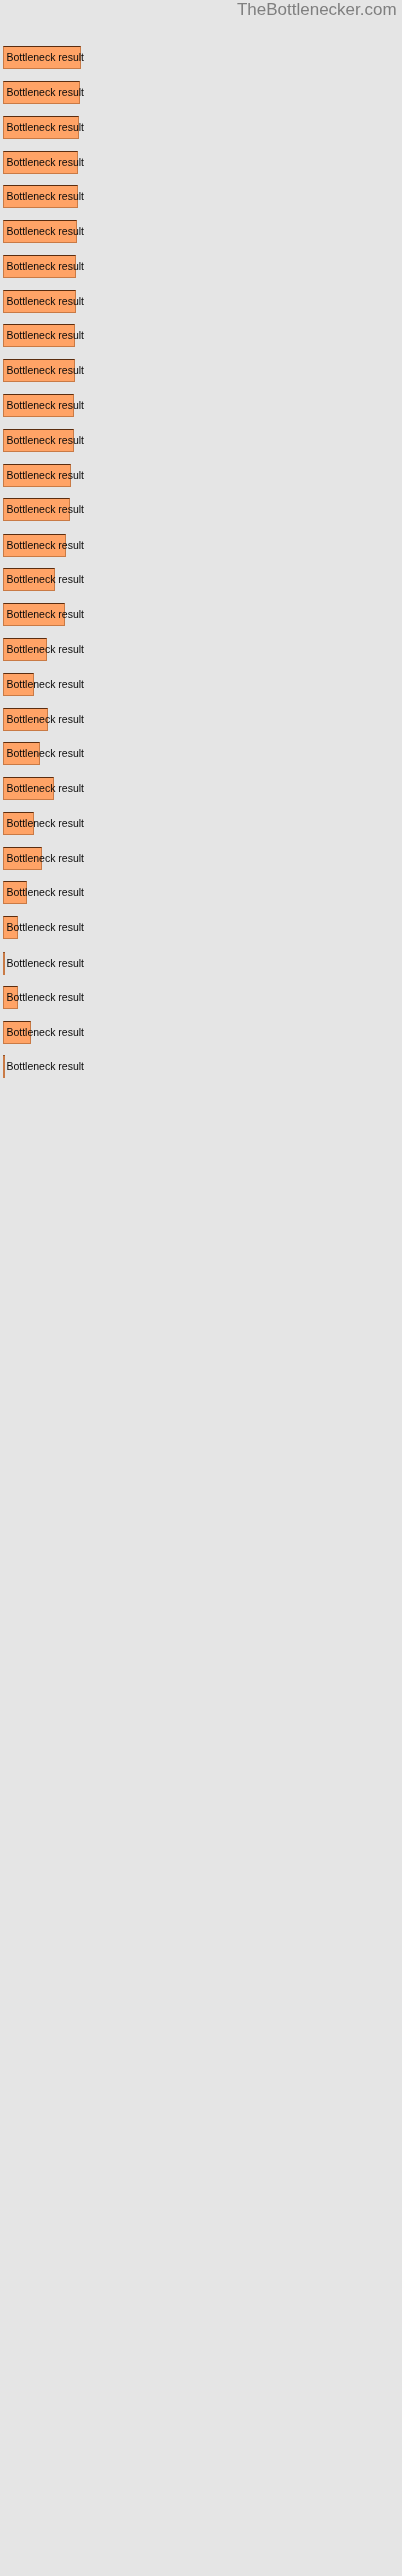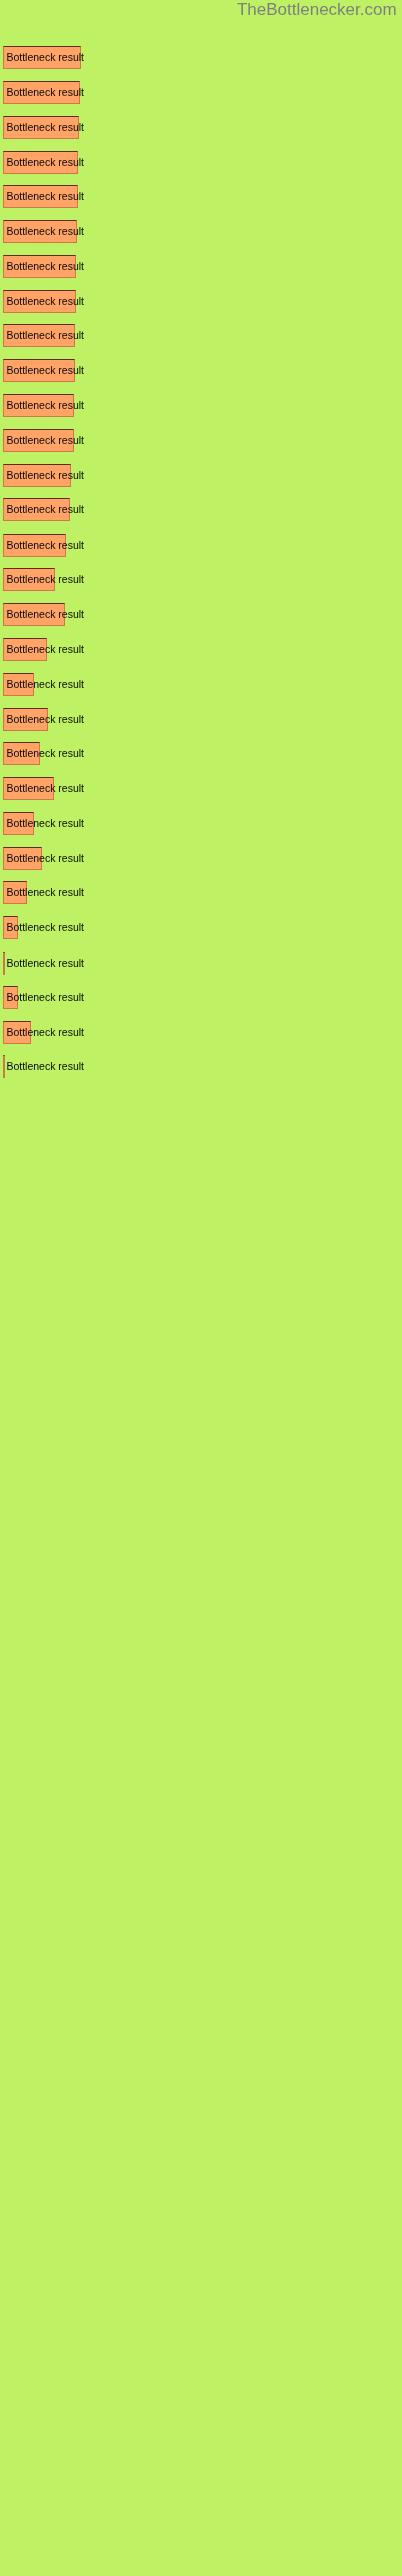--- a/index.html
+++ b/index.html
@@ -77,21 +77,21 @@
     font-size: 10.5px;
     color: #0a0a0a;
     white-space: nowrap;
     pointer-events: none;
     user-select: none;
   }
 </style>
 </head>
 <body>
 
-<div id="chart-root" style="background: #bef264;">
+<div id="chart-root" style="background: #e5e5e5;">
 
   <div id="watermark" style="color: rgb(127, 127, 127);">TheBottlenecker.com</div>
 
   <div id="bars-layer">
       <div class="bar-row" style="top: 46px;">
         <div class="bar" style="width: 78px; background: rgb(255, 163, 102);"></div>
         <span class="bar-label">Bottleneck result</span>
       </div>
       <div class="bar-row" style="top: 81px;">
         <div class="bar" style="width: 77px; background: rgb(255, 163, 102);"></div>

